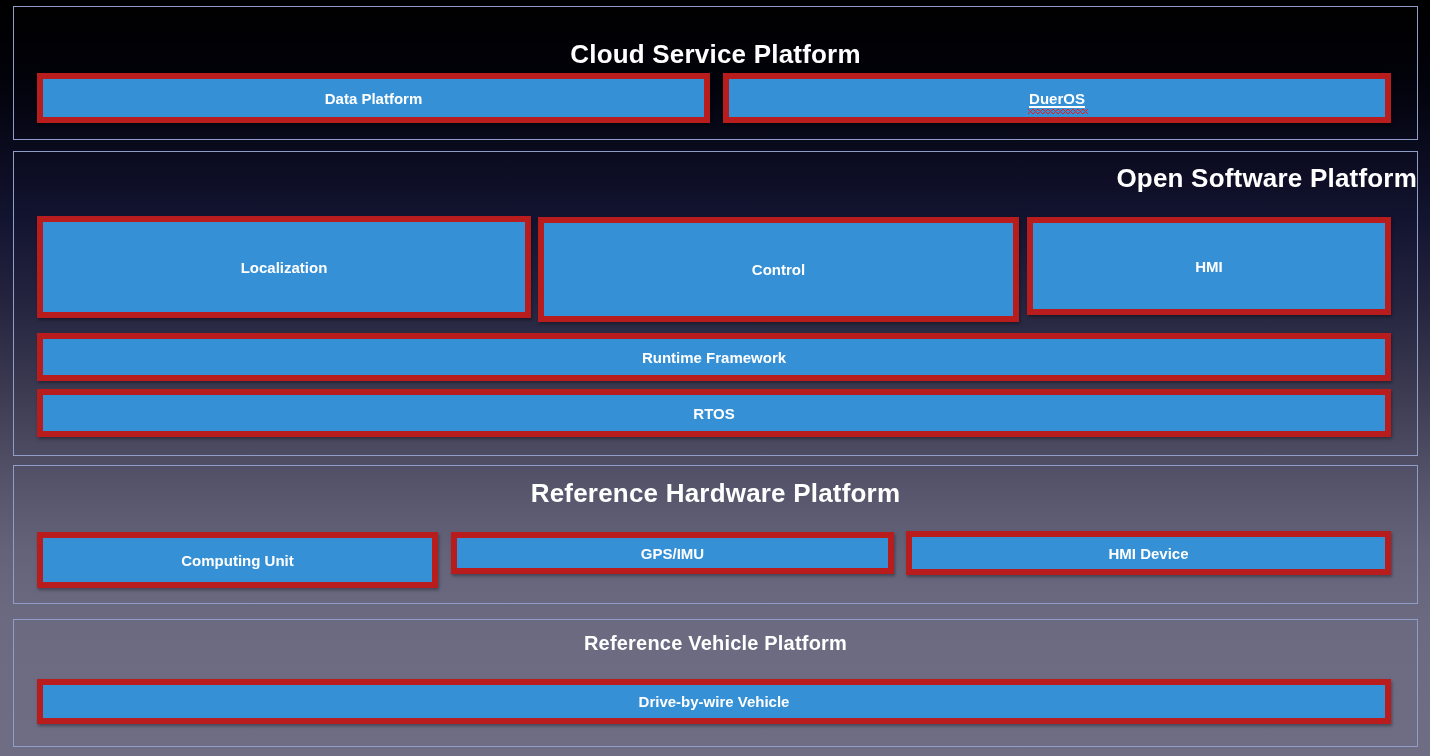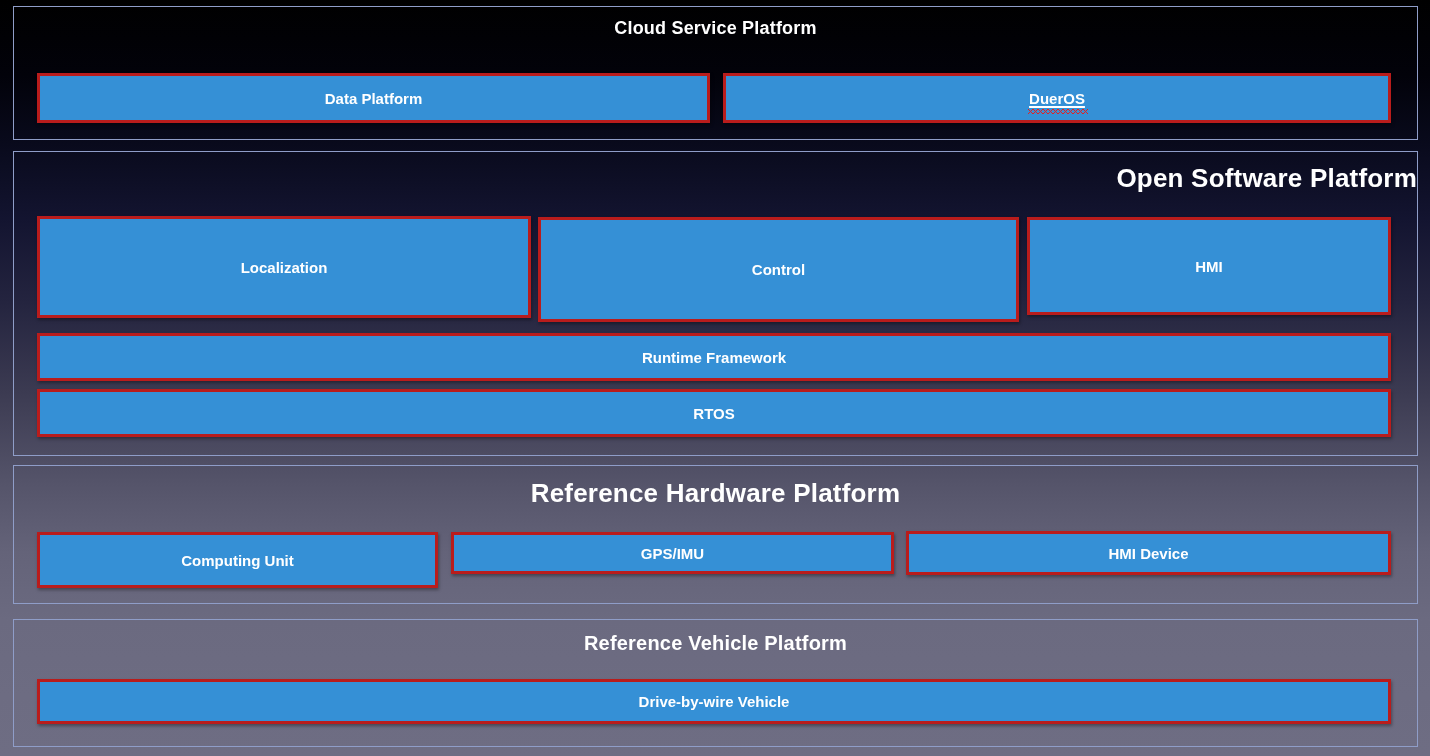--- a/index.html
+++ b/index.html
@@ -53,21 +53,21 @@
     font-weight: bold;
     color: #ffffff;
     letter-spacing: 0.2px;
     white-space: nowrap;
   }
 
   
   .block {
     position: absolute;
     background: #3590d6;
-    border: 3px solid #b91c1c;
+    border: 6px solid #b91c1c;
     display: flex;
     align-items: center;
     justify-content: center;
     color: #ffffff;
     font-weight: bold;
     text-align: center;
     box-shadow: 1px 2px 3px rgba(0,0,0,0.35);
   }
 
   .block .label { pointer-events: none; }
@@ -90,21 +90,21 @@
     height: 5px;
     background-image:
       linear-gradient(45deg, transparent 45%, #e41f1f 45%, #e41f1f 58%, transparent 58%),
       linear-gradient(-45deg, transparent 45%, #e41f1f 45%, #e41f1f 58%, transparent 58%);
     background-size: 5px 5px;
     background-repeat: repeat-x;
   }
 
   
   #panel-cloud { left: 13px;  top: 6px;   width: 1405px; height: 134px; }
-  #panel-cloud .panel-title { top: 11px; font-size: 18px; }
+  #panel-cloud .panel-title { top: 32px; font-size: 26px; }
   #blk-data-platform { left: 23px;  top: 66px; width: 673px; height: 50px; font-size: 15px; }
   #blk-dueros       { left: 709px; top: 66px; width: 668px; height: 50px; font-size: 15px; }
 
   
   #panel-software { left: 13px; top: 151px; width: 1405px; height: 305px; }
   #panel-software .panel-title { top: 11px; font-size: 26px; text-align: right; }
 
   #blk-localization { left: 23px;  top: 64px;  width: 494px; height: 102px; font-size: 15px; }
   #blk-control      { left: 524px; top: 65px;  width: 481px; height: 105px; font-size: 15px; align-items: center; }
   #blk-hmi          { left: 1013px;top: 65px;  width: 364px; height: 98px;  font-size: 15px; }

